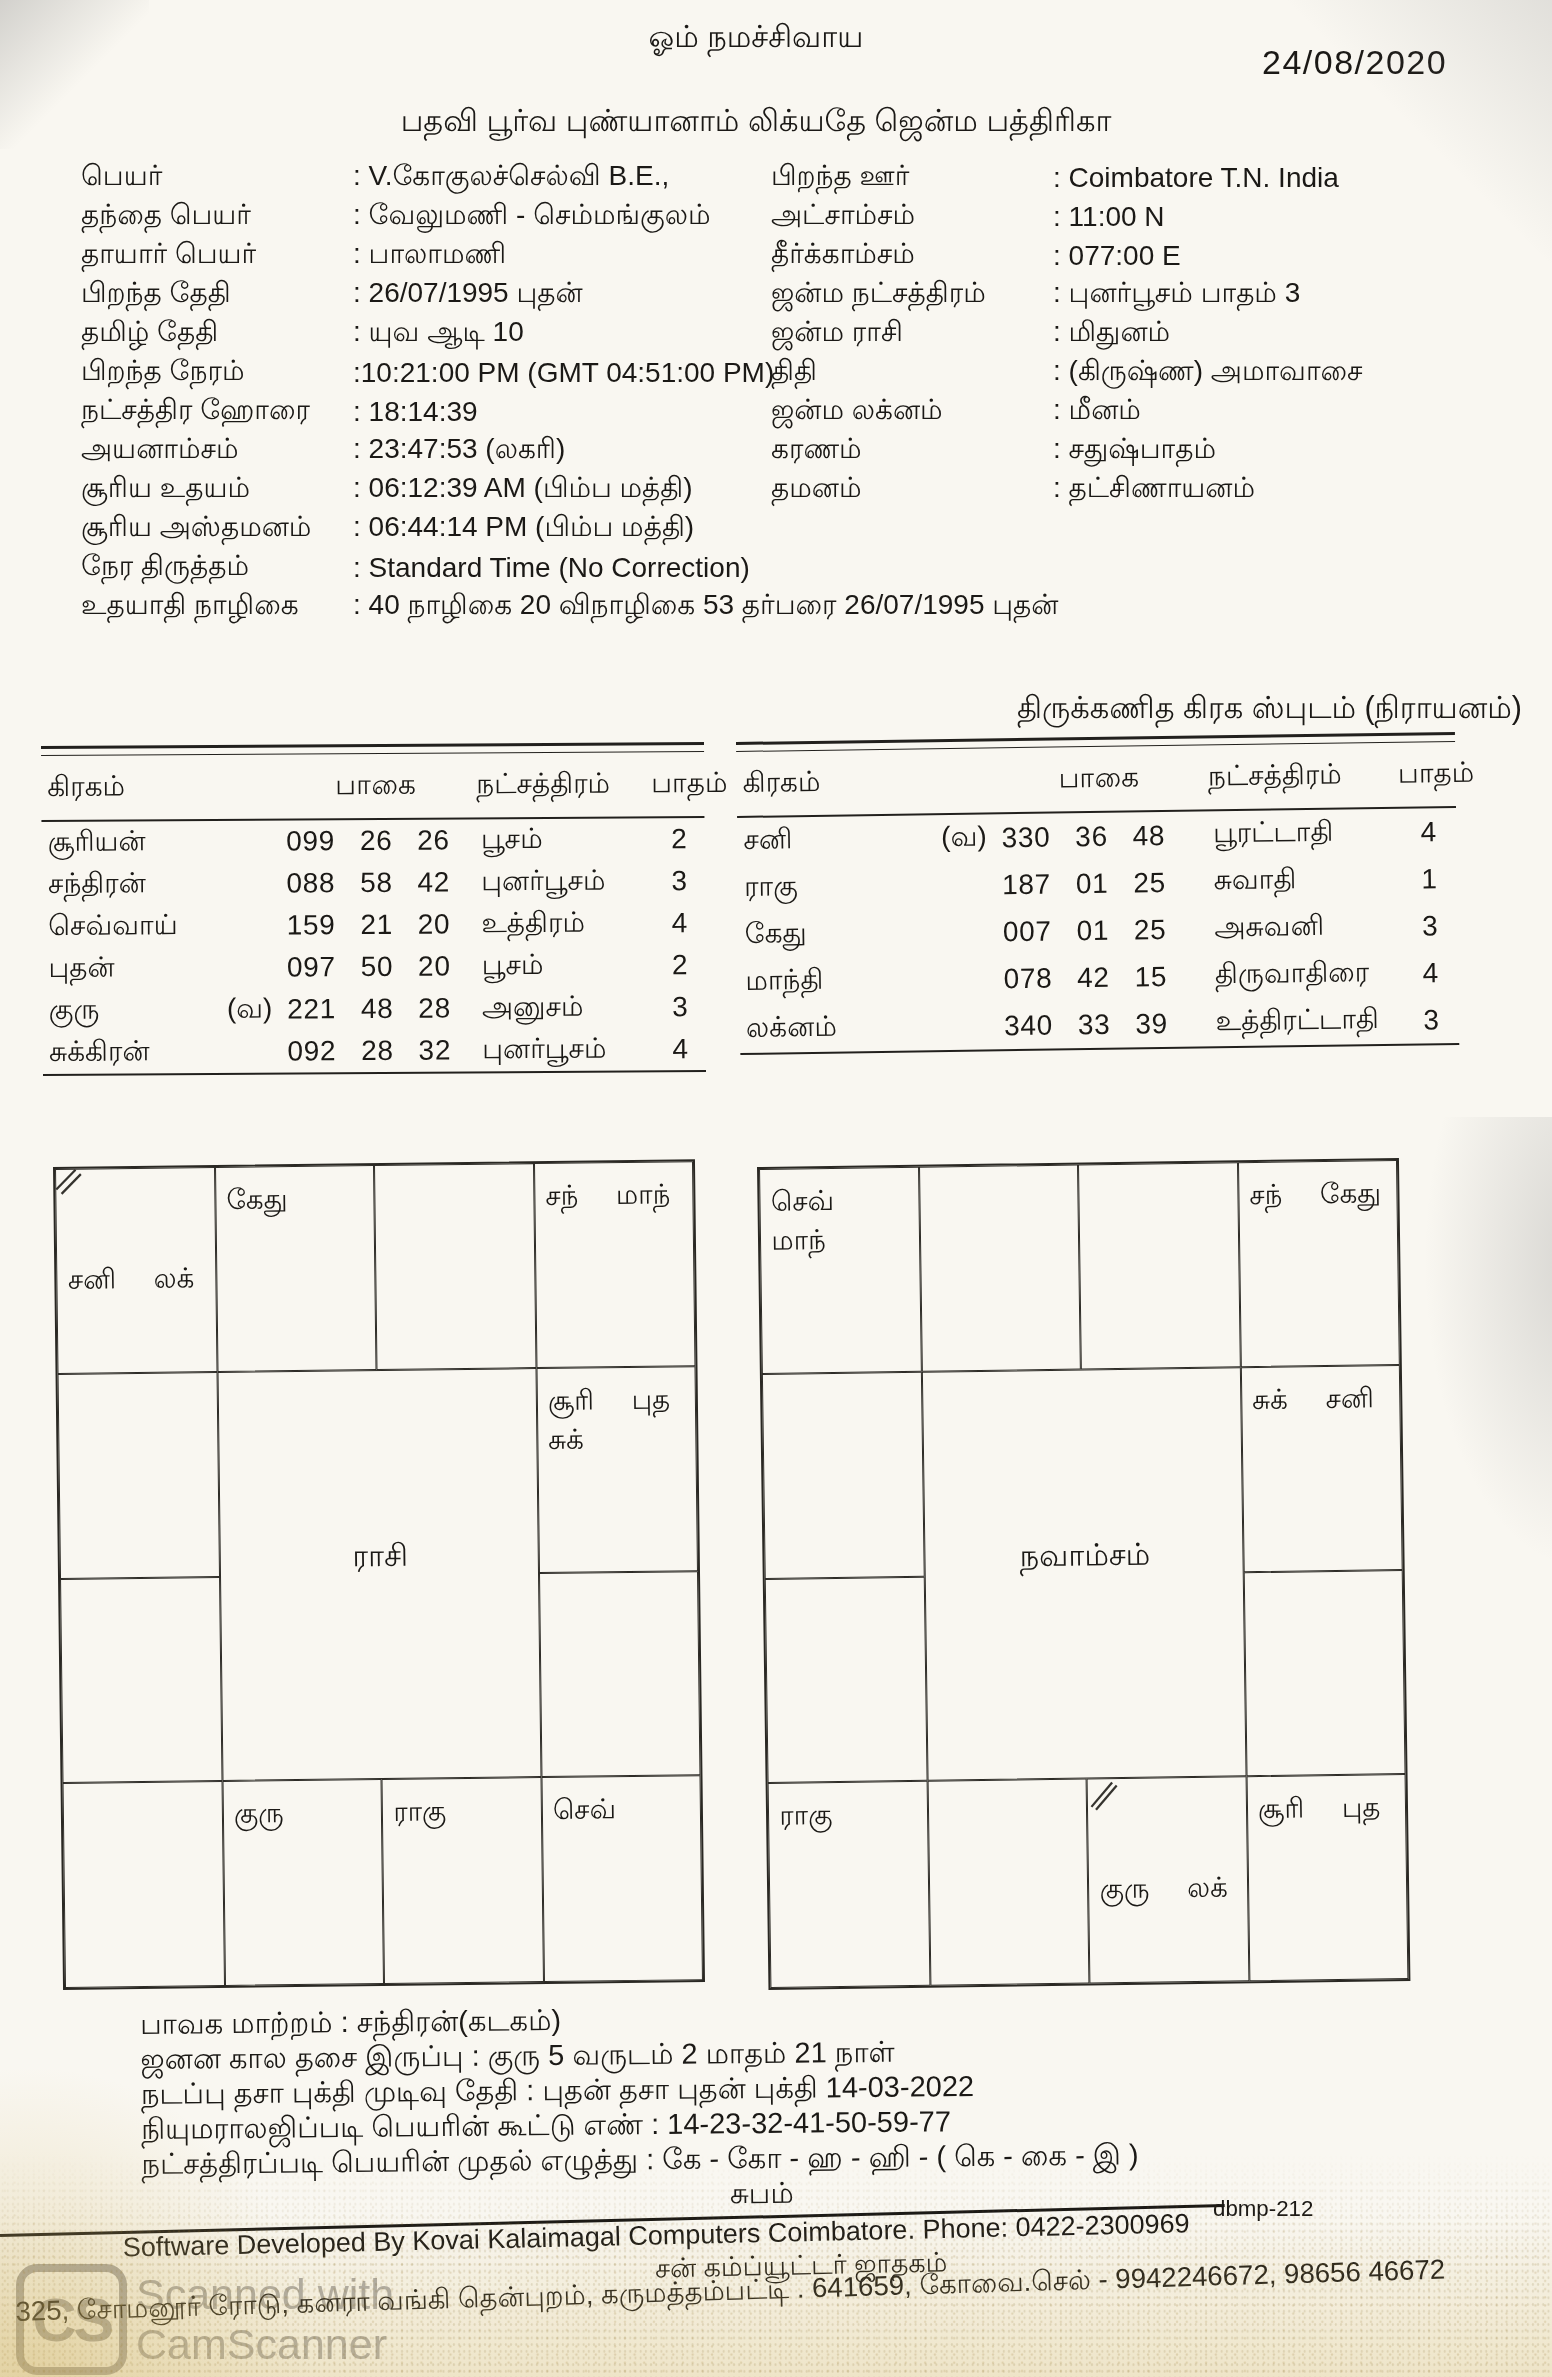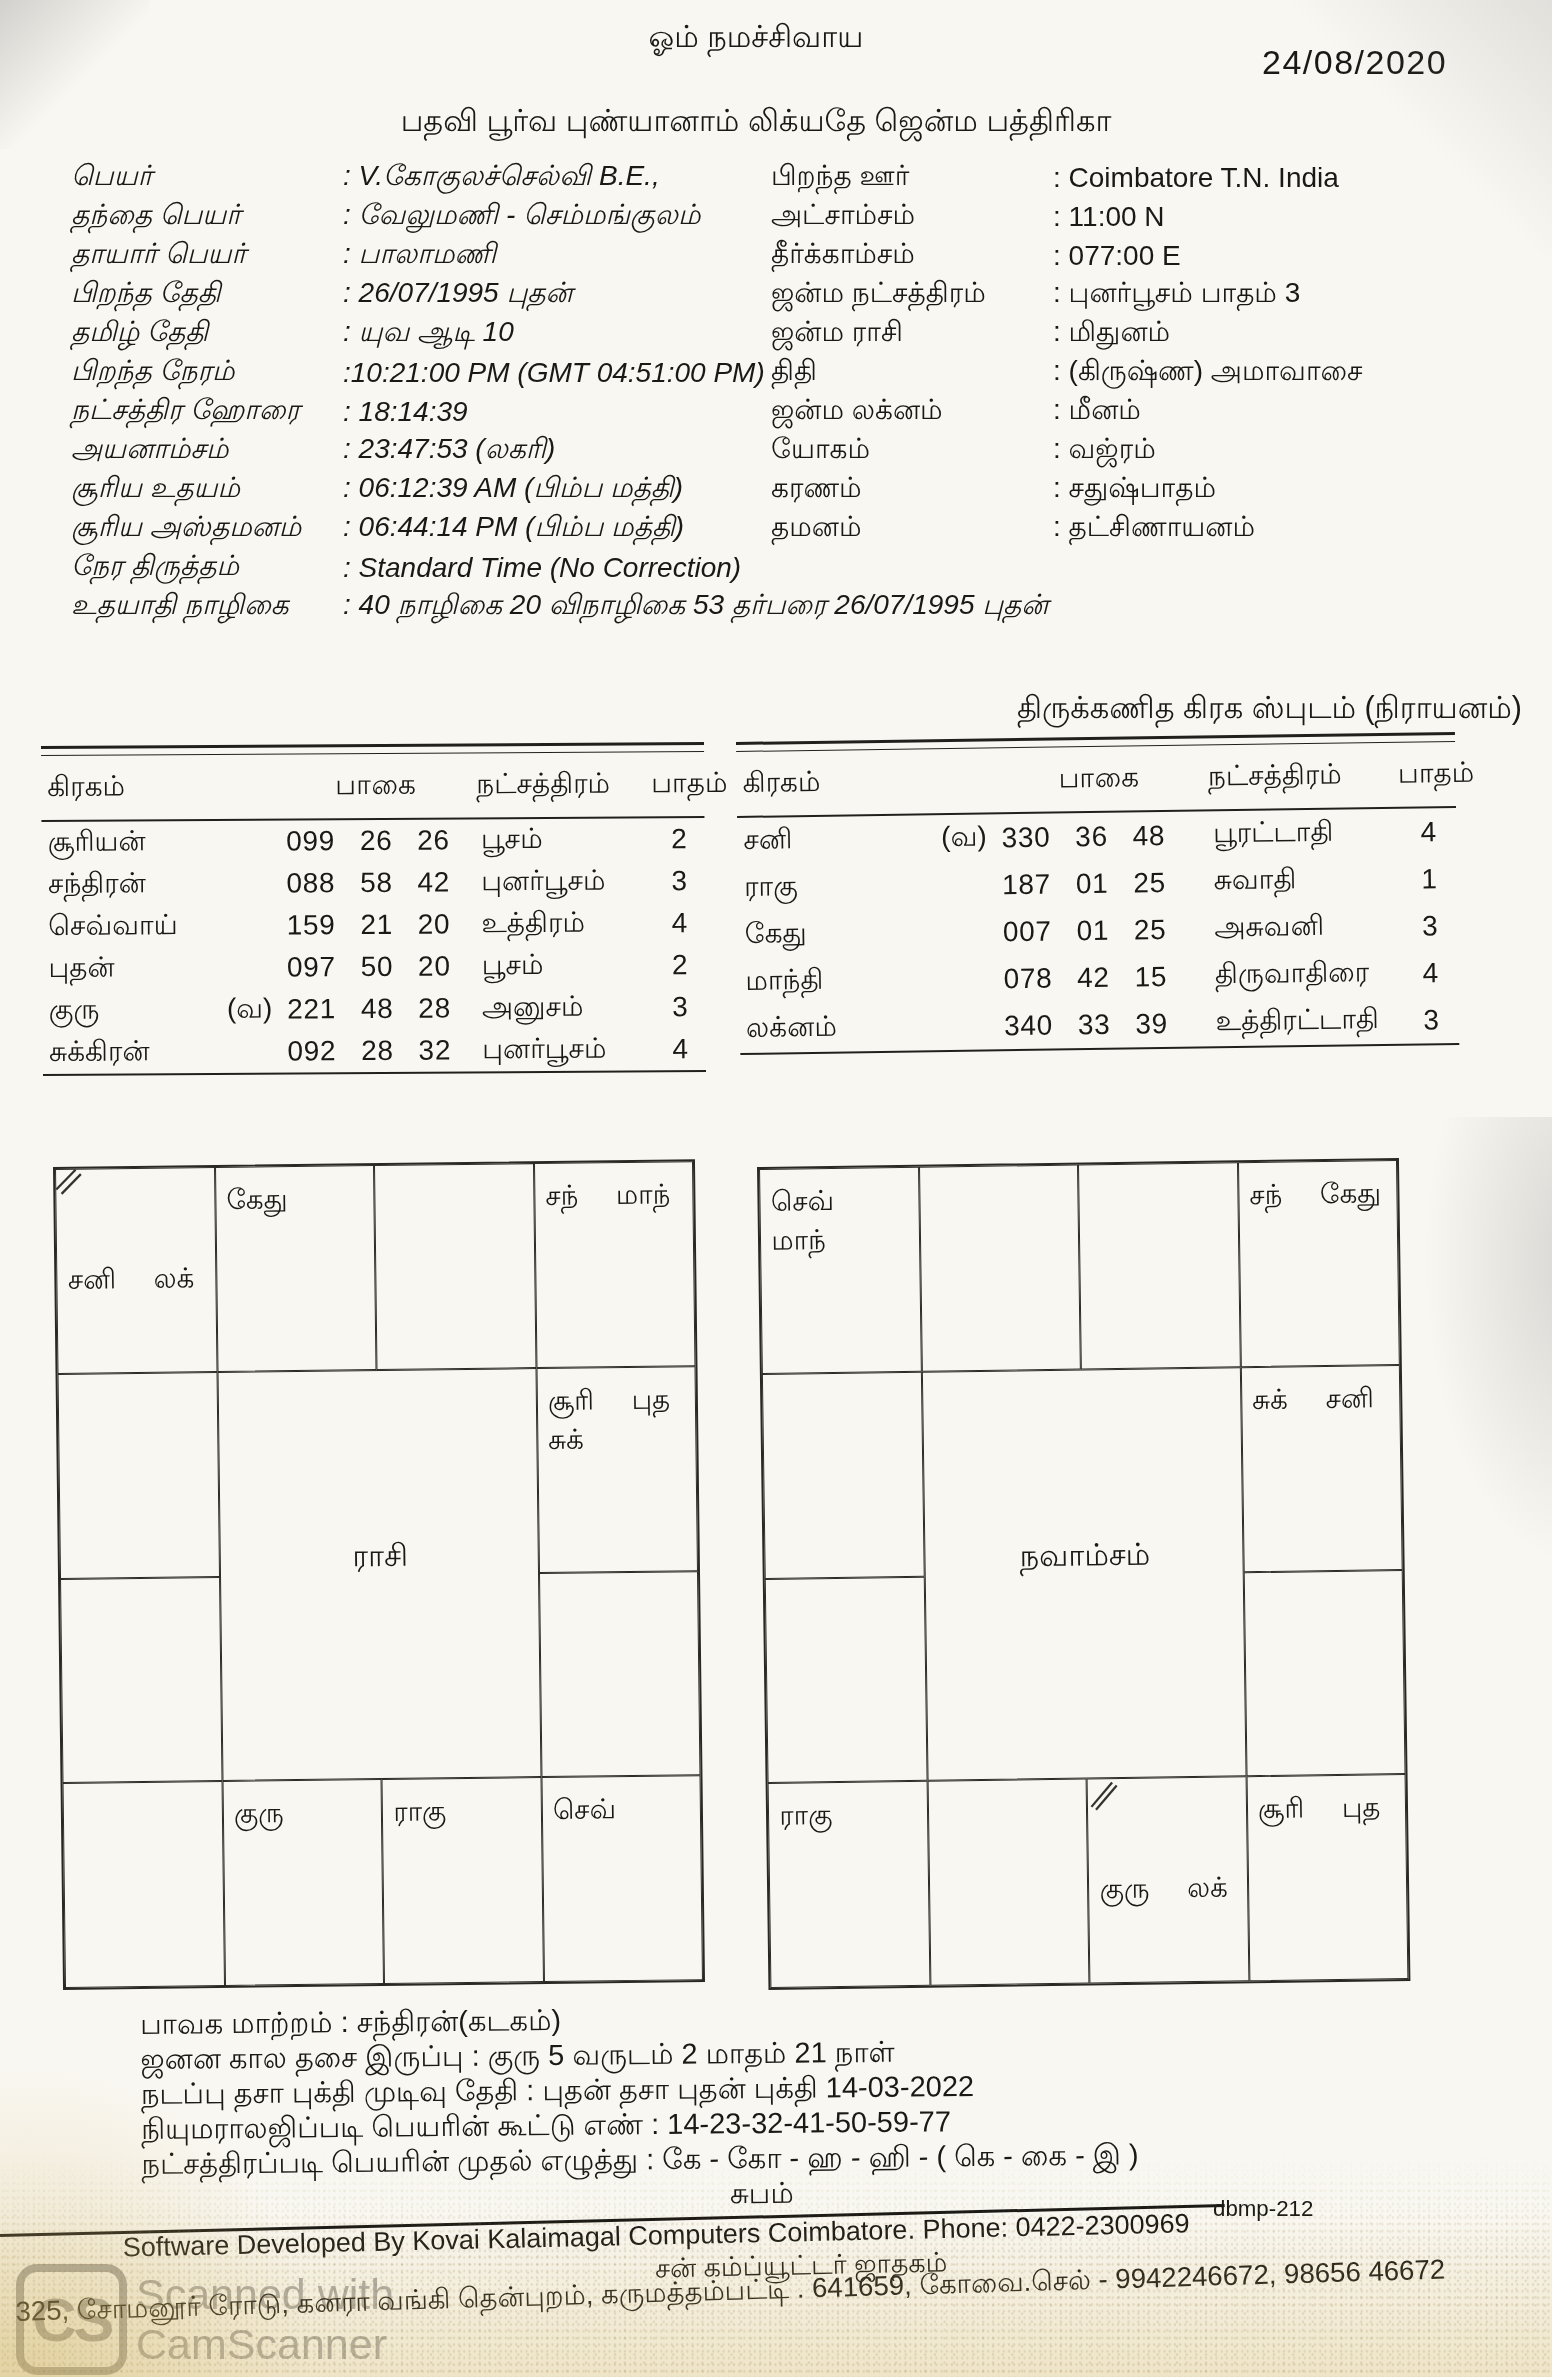--- a/index.html
+++ b/index.html
@@ -30,21 +30,21 @@
 
   
   .hline{position:absolute;left:0;width:1512px;text-align:center;font-size:30.5px;}
   .invocation{top:19.4px;}
   .sloka1{top:60px;}
   .sloka2{top:103px;}
   .print-date{position:absolute;left:1262px;top:43px;font-size:34px;letter-spacing:1.5px;}
 
   
   .details{position:absolute;top:158px;font-size:28px;}
-  .details-left{left:71px;width:715px;font-style:italic;}
+  .details-left{left:81px;width:715px;}
   .details-right{left:771px;width:767px;}
   .drow{display:flex;height:39px;align-items:center;white-space:nowrap;}
   .details-left .dlabel{width:272px;flex:none;}
   .details-right .dlabel{width:282px;flex:none;}
   .dvalue{flex:none;}
 
   
   .sputam-title{position:absolute;top:690px;left:0;width:1522px;text-align:right;font-size:30.5px;}
   .ptable{position:absolute;font-size:28px;}
   .ptable-left{left:41px;top:746px;width:663px;transform:rotate(-0.35deg);transform-origin:left top;}
@@ -194,24 +194,20 @@
         <span class="dlabel">ஜன்ம ராசி</span>
         <span class="dvalue">: மிதுனம்</span>
       </div>
     <div class="drow">
         <span class="dlabel">திதி</span>
         <span class="dvalue">: (கிருஷ்ண) அமாவாசை</span>
       </div>
     <div class="drow">
         <span class="dlabel">ஜன்ம லக்னம்</span>
         <span class="dvalue">: மீனம்</span>
-      </div>
-    <div class="drow">
-        <span class="dlabel">யோகம்</span>
-        <span class="dvalue">: வஜ்ரம்</span>
       </div>
     <div class="drow">
         <span class="dlabel">கரணம்</span>
         <span class="dvalue">: சதுஷ்பாதம்</span>
       </div>
     <div class="drow">
         <span class="dlabel">தமனம்</span>
         <span class="dvalue">: தட்சிணாயனம்</span>
       </div>
   </div>

